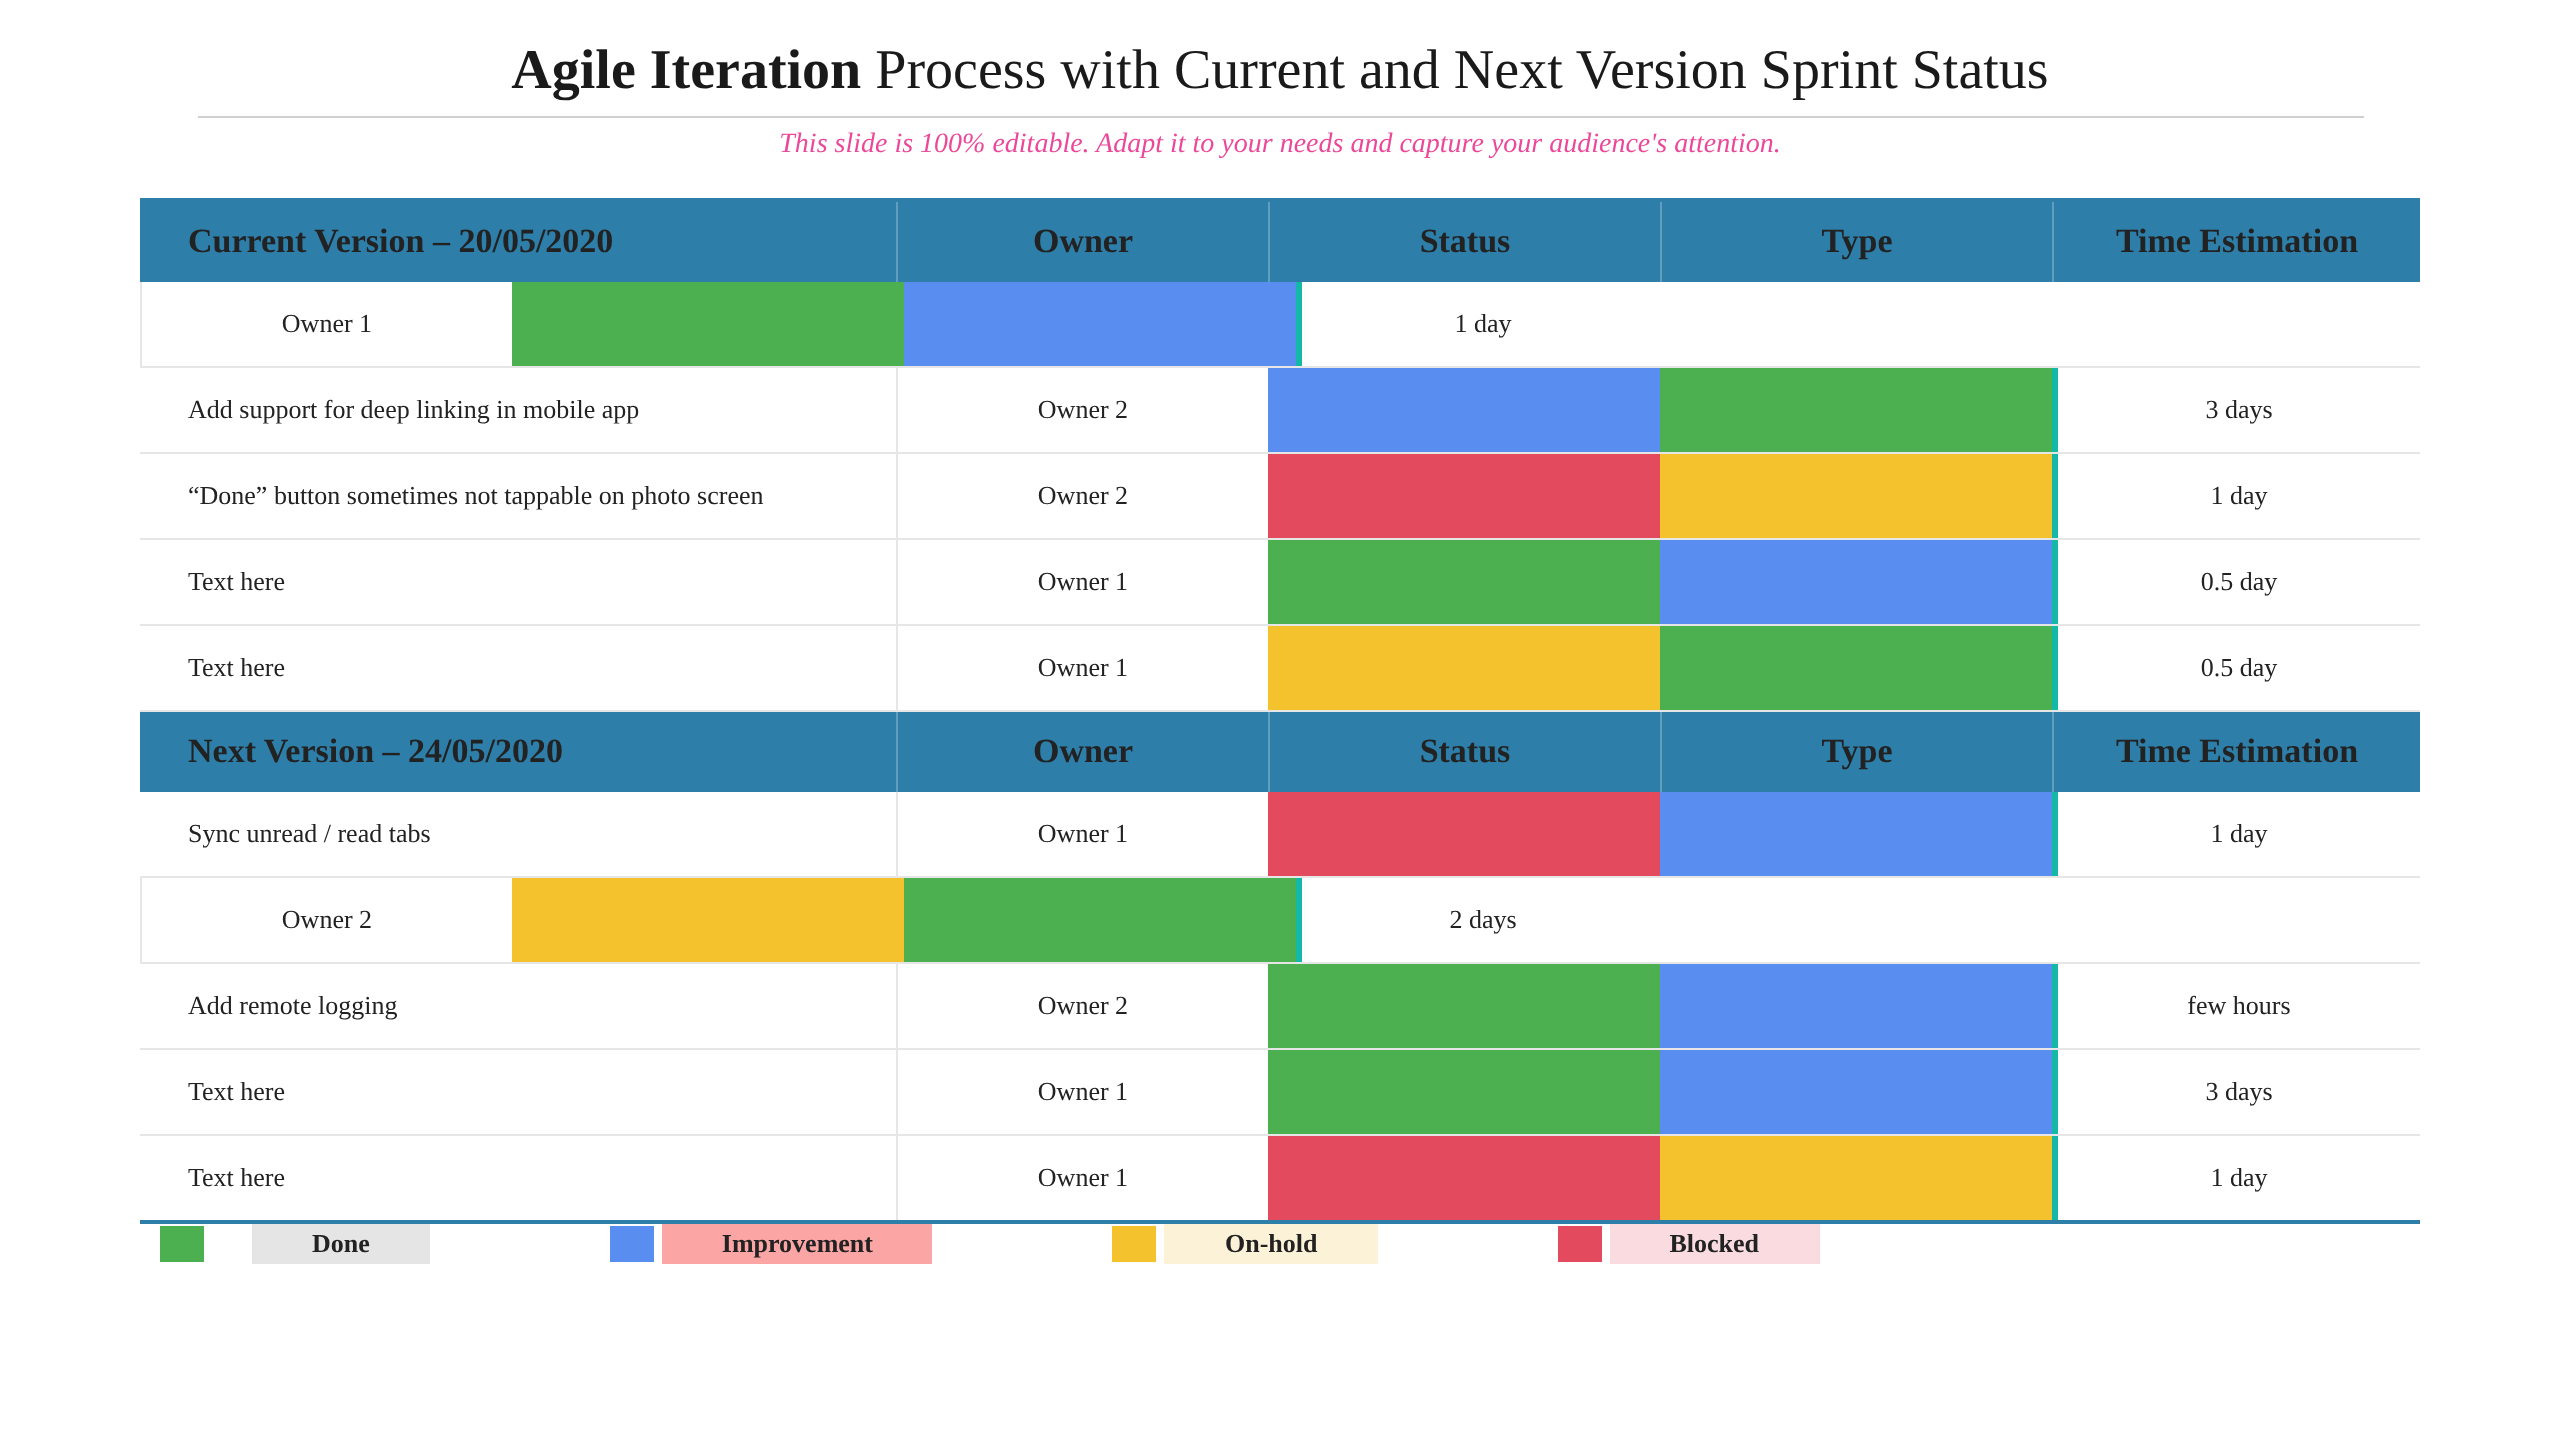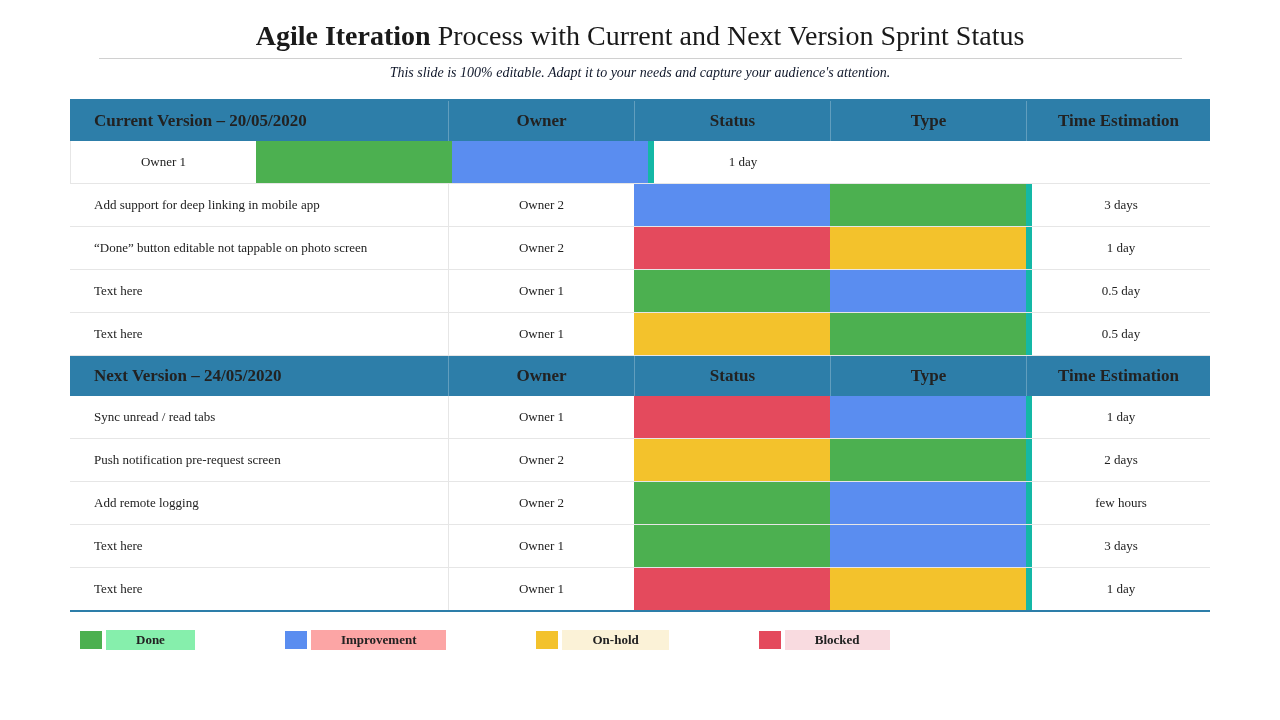--- a/index.html
+++ b/index.html
@@ -20,29 +20,28 @@
   .title .bold { font-weight: bold; }
   .hr {
     border: none;
     border-top: 1px solid #d0d0d0;
     margin: 0 auto 6px auto;
     width: 95%;
   }
   .subtitle {
     text-align: center;
     font-style: italic;
-    color: #0f172a;
+    color: #ec4899;
     font-size: 14px;
     margin-bottom: 18px;
   }
   .table {
     width: 100%;
     border-top: 2px solid #2d7ea9;
     border-bottom: 2px solid #2d7ea9;
-    margin-bottom: 18px;
   }
   .hdr {
     display: flex;
     background: #2d7ea9;
     color: #fff;
     font-family: Georgia, serif;
     font-weight: bold;
   }
   .hdr .cell {
     height: 40px;
@@ -62,21 +61,21 @@
     height: 42px;
     display: flex;
     align-items: center;
     font-size: 13px;
     color: #222;
   }
   .c-task  { width: 378px; padding-left: 24px; padding-right:10px; }
   .c-owner { width: 186px; justify-content: center; border-left: 1px solid #e6e6e6; }
   .c-status{ width: 196px; }
   .c-type  { width: 196px; }
-  .c-time  { width: 184px; justify-content: center; border-left: 6px solid #14b8a6; }
+  .c-time  { width: 184px; justify-content: center; border-left: 3px solid #14b8a6; }
   .hdr .c-owner, .hdr .c-time, .hdr .c-status, .hdr .c-type { border-left: 1px solid rgba(255,255,255,0.25); }
   .swatch {
     width: 100%; height: 100%;
   }
   .green  { background: #4cb050; }
   .blue   { background: #5a8df0; }
   .red    { background: #e44a5d; }
   .yellow { background: #f3c22c; }
   .legend {
     display: flex;
@@ -90,21 +89,21 @@
     align-items: center;
   }
   .legend-sq {
     width: 22px; height: 18px; margin-right: 4px;
   }
   .legend-lbl {
     padding: 2px 30px;
     font-weight: bold;
     color: #222;
   }
-  .lg-green { background: #86efac; }
+  .lg-green { background: #e5e5e5; margin-left: 20px; }
   .lg-blue  { background: #fca5a5; }
   .lg-yellow{ background: #fbf2d7; }
   .lg-red   { background: #f9dbe0; }
 </style>
 </head>
 <body>
 
 <h1 class="title">
   <span class="bold">Agile Iteration</span><span> Process with Current and Next Version Sprint Status</span>
 </h1>
@@ -134,21 +133,21 @@
       <div class="cell c-owner">Owner 2</div>
       <div class="cell c-status">
         <div class="swatch blue"></div>
       </div>
       <div class="cell c-type">
         <div class="swatch green"></div>
       </div>
       <div class="cell c-time">3 days</div>
     </div>
     <div class="row">
-      <div class="cell c-task">“Done” button editable not tappable on photo screen</div>
+      <div class="cell c-task">“Done” button sometimes not tappable on photo screen</div>
       <div class="cell c-owner">Owner 2</div>
       <div class="cell c-status">
         <div class="swatch red"></div>
       </div>
       <div class="cell c-type">
         <div class="swatch yellow"></div>
       </div>
       <div class="cell c-time">1 day</div>
     </div>
     <div class="row">
@@ -185,21 +184,20 @@
       <div class="cell c-owner">Owner 1</div>
       <div class="cell c-status">
         <div class="swatch red"></div>
       </div>
       <div class="cell c-type">
         <div class="swatch blue"></div>
       </div>
       <div class="cell c-time">1 day</div>
     </div>
     <div class="row">
-      <div class="cell c-task">Push notification pre-request screen</div>
       <div class="cell c-owner">Owner 2</div>
       <div class="cell c-status">
         <div class="swatch yellow"></div>
       </div>
       <div class="cell c-type">
         <div class="swatch green"></div>
       </div>
       <div class="cell c-time">2 days</div>
     </div>
     <div class="row">

